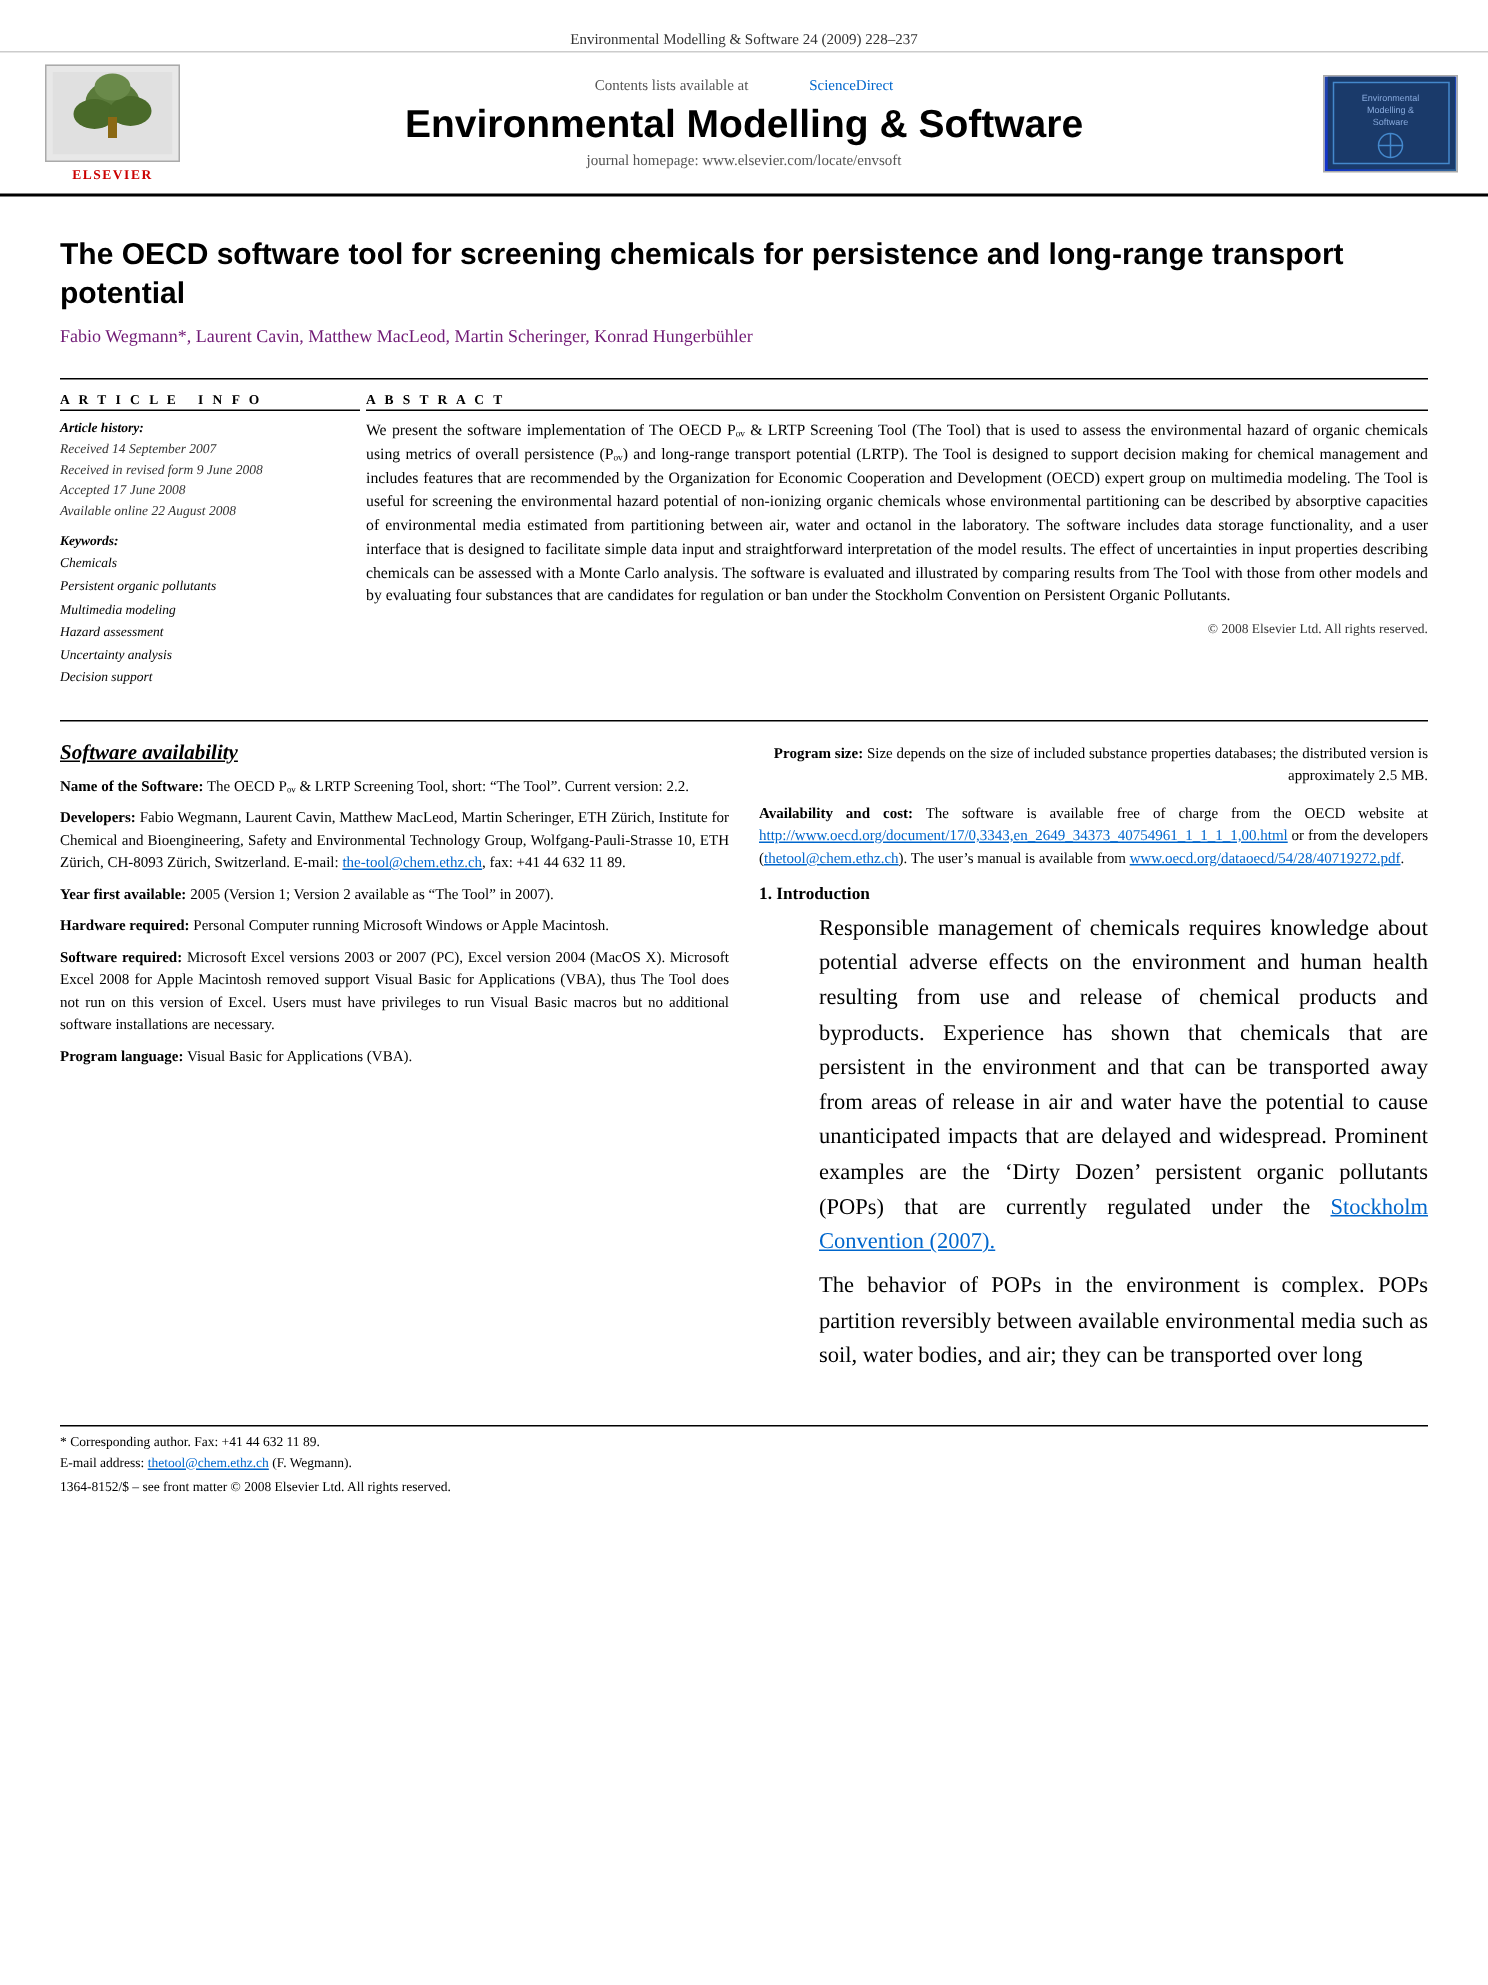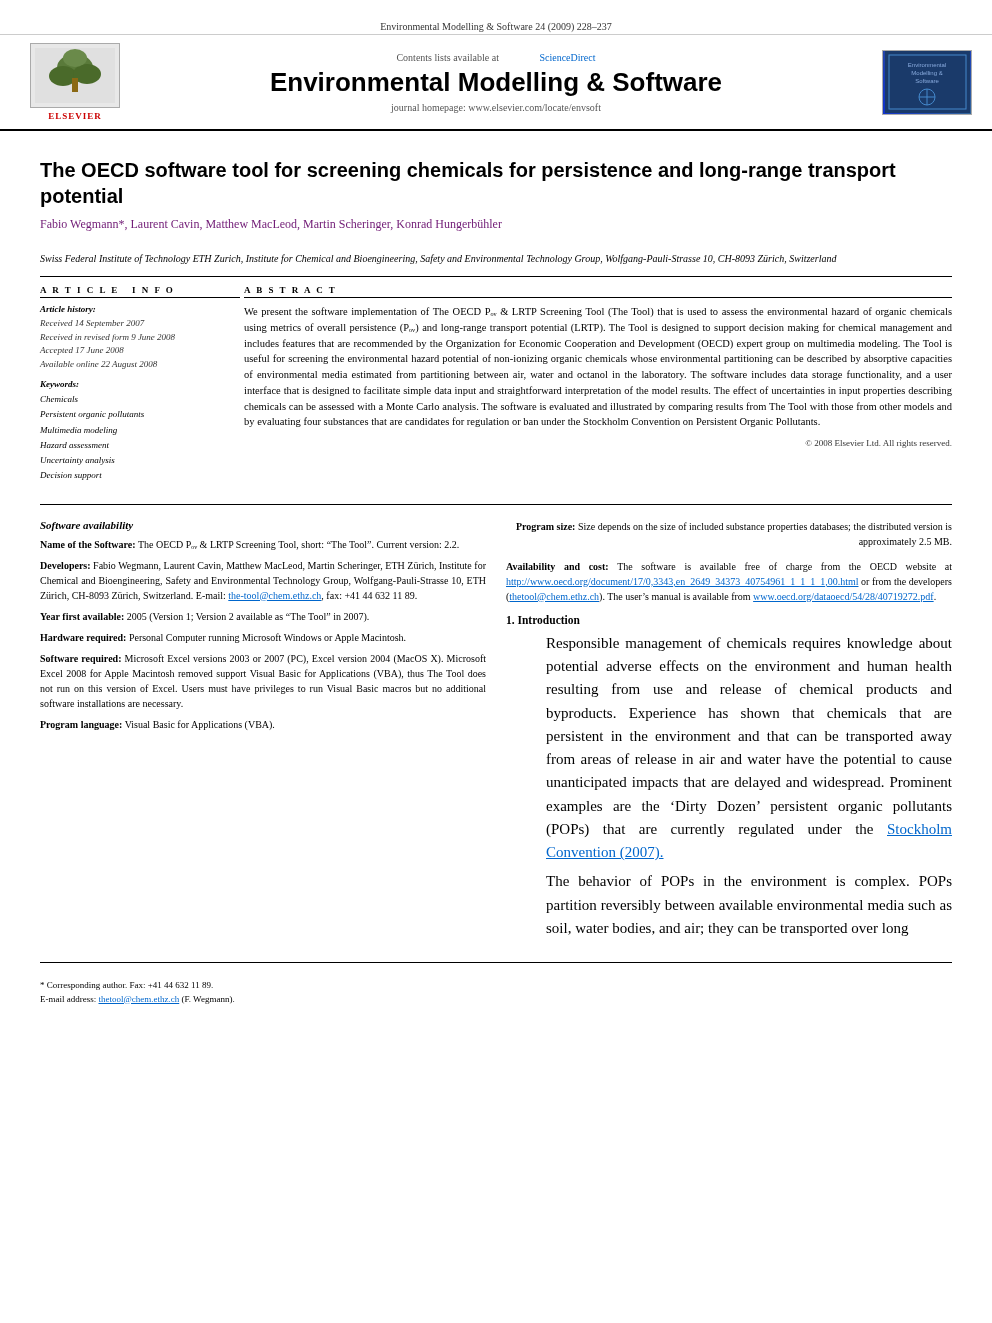--- a/index.html
+++ b/index.html
@@ -202,24 +202,25 @@
       margin-top: 14px;
     }
     .sw-col-left {
       flex: 1;
     }
     .sw-col-right {
       flex: 1;
     }
 
     .section-heading {
-      font-size: 11px;
+      font-size: 14px;
       font-weight: bold;
       font-style: italic;
       margin-bottom: 6px;
+      text-decoration: underline;
     }
 
     .sw-item {
       font-size: 10px;
       line-height: 1.5;
       margin-bottom: 6px;
       text-align: justify;
     }
     .sw-item-label {
       font-weight: bold;
@@ -245,23 +246,23 @@
       line-height: 1.55;
       text-align: justify;
       margin-left: 40px;
     }
     .body-text p {
       margin-bottom: 6px;
     }
 
     
     .article-footer {
-      margin-top: 16px;
+      margin-top: 28px;
       border-top: 1px solid #000;
-      padding-top: 16px;
+      padding-top: 4px;
     }
     .footnote-text {
       font-size: 9px;
       line-height: 1.5;
       color: #000;
     }
     .doi-line {
       font-size: 9px;
       margin-top: 4px;
     }
@@ -312,21 +313,20 @@
       </svg>
     </div>
   </div>
 </div>
 
 <div class="article-body">
 
   <h1 class="article-title">The OECD software tool for screening chemicals for persistence and long-range transport potential</h1>
 
   <div class="article-authors">Fabio Wegmann*, Laurent Cavin, Matthew MacLeod, Martin Scheringer, Konrad Hungerbühler</div>
-  <div class="article-affiliation">Swiss Federal Institute of Technology ETH Zurich, Institute for Chemical and Bioengineering, Safety and Environmental Technology Group, Wolfgang-Pauli-Strasse 10, CH-8093 Zürich, Switzerland</div>
 
   <hr class="divider">
 
   <div class="two-col">
     <div class="col-left article-info-section">
       <div class="section-label">A R T I C L E &nbsp; I N F O</div>
 
       <div class="info-group">
         <div class="info-group-title">Article history:</div>
         <div class="info-date-item">Received 14 September 2007</div>
@@ -422,15 +422,16 @@
     </div>
   </div>
 
   <div class="article-footer">
     <div class="footnote-text">* Corresponding author. Fax: +41 44 632 11 89.</div>
     <div class="footnote-text">
       <span>E-mail address:</span>
       <a class="link-blue">thetool@chem.ethz.ch</a>
       <span>(F. Wegmann).</span>
     </div>
+    <div class="doi-line">1364-8152/$ – see front matter © 2008 Elsevier Ltd. All rights reserved.</div>
   </div>
 
 </div>
 
 </body></html>

